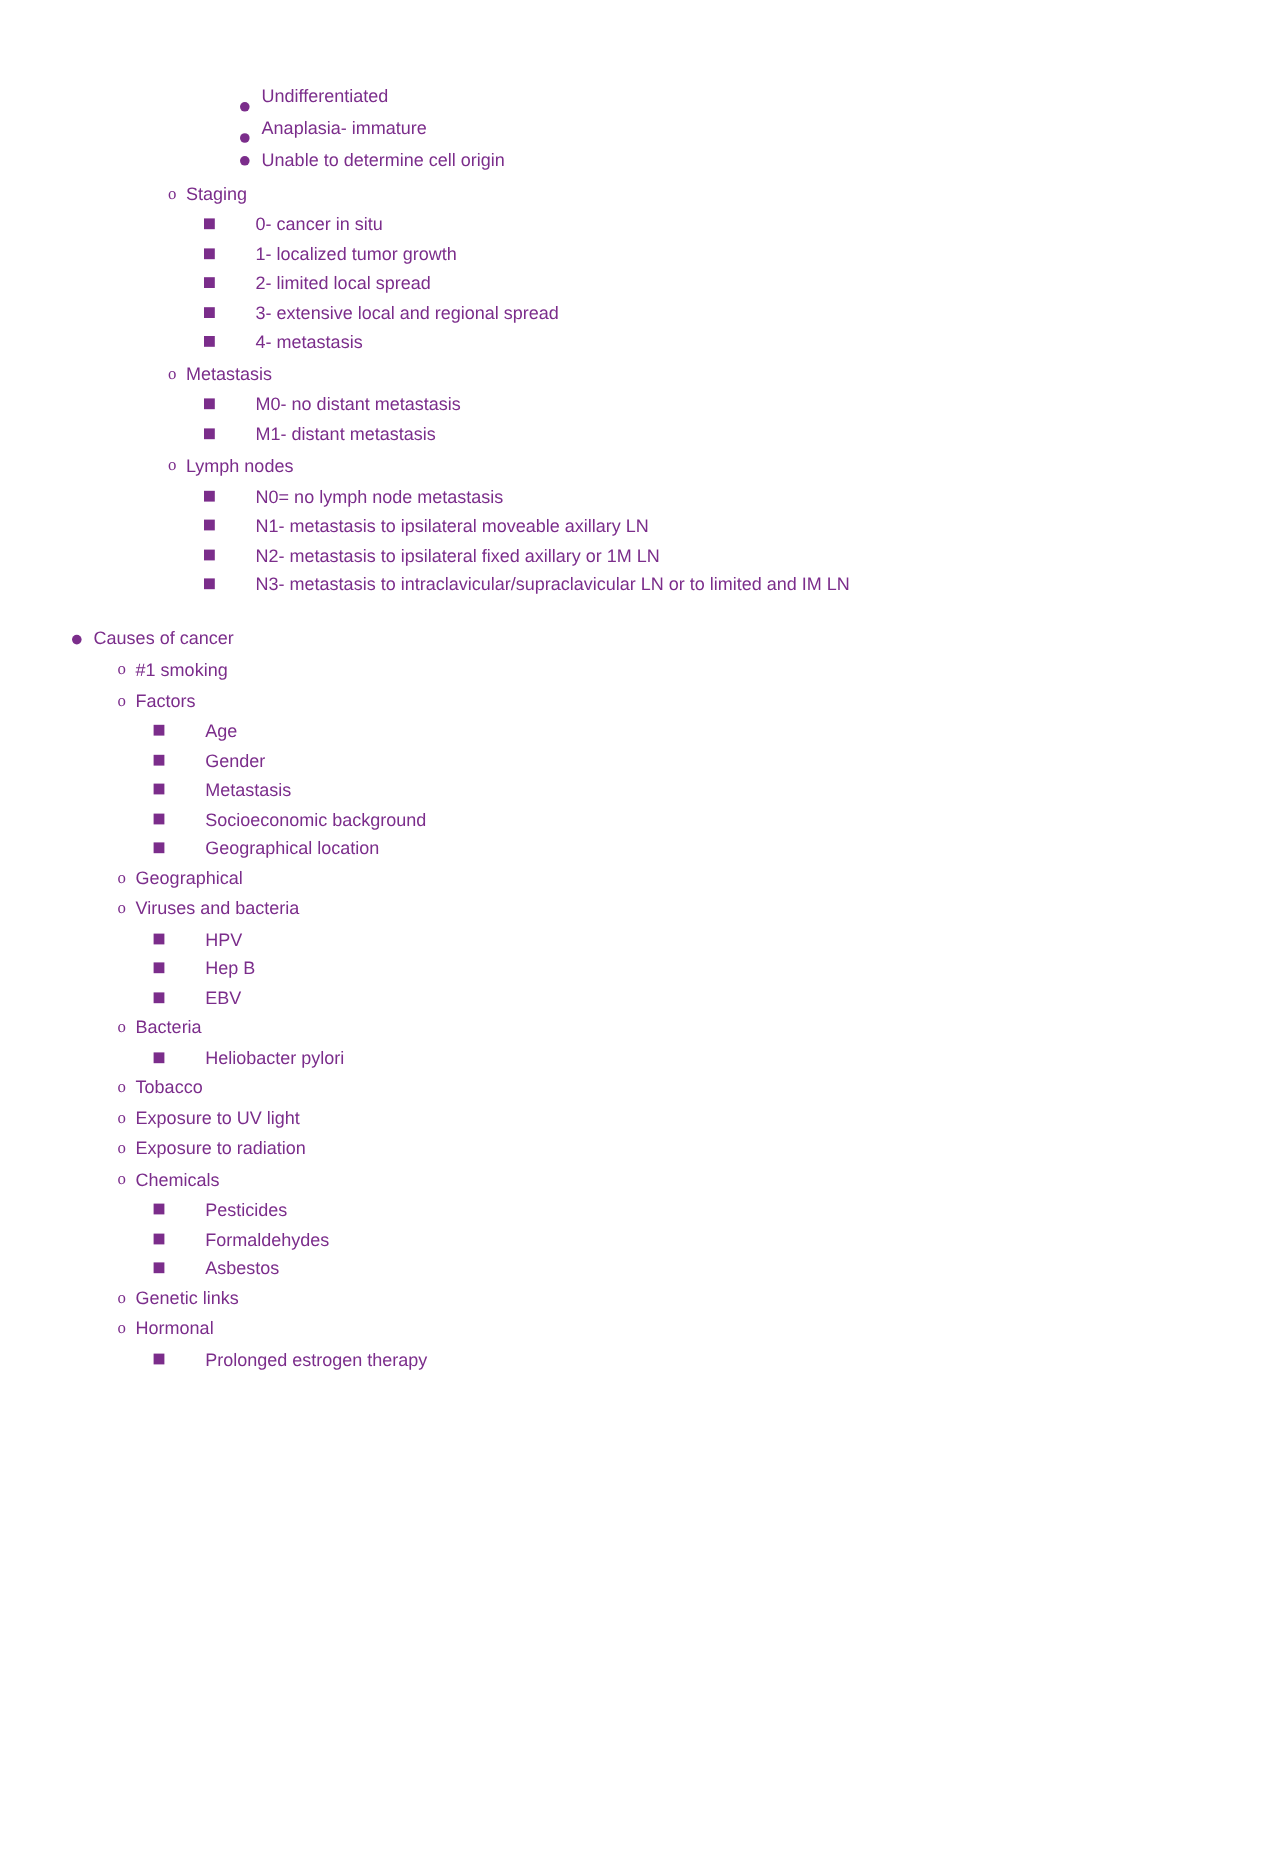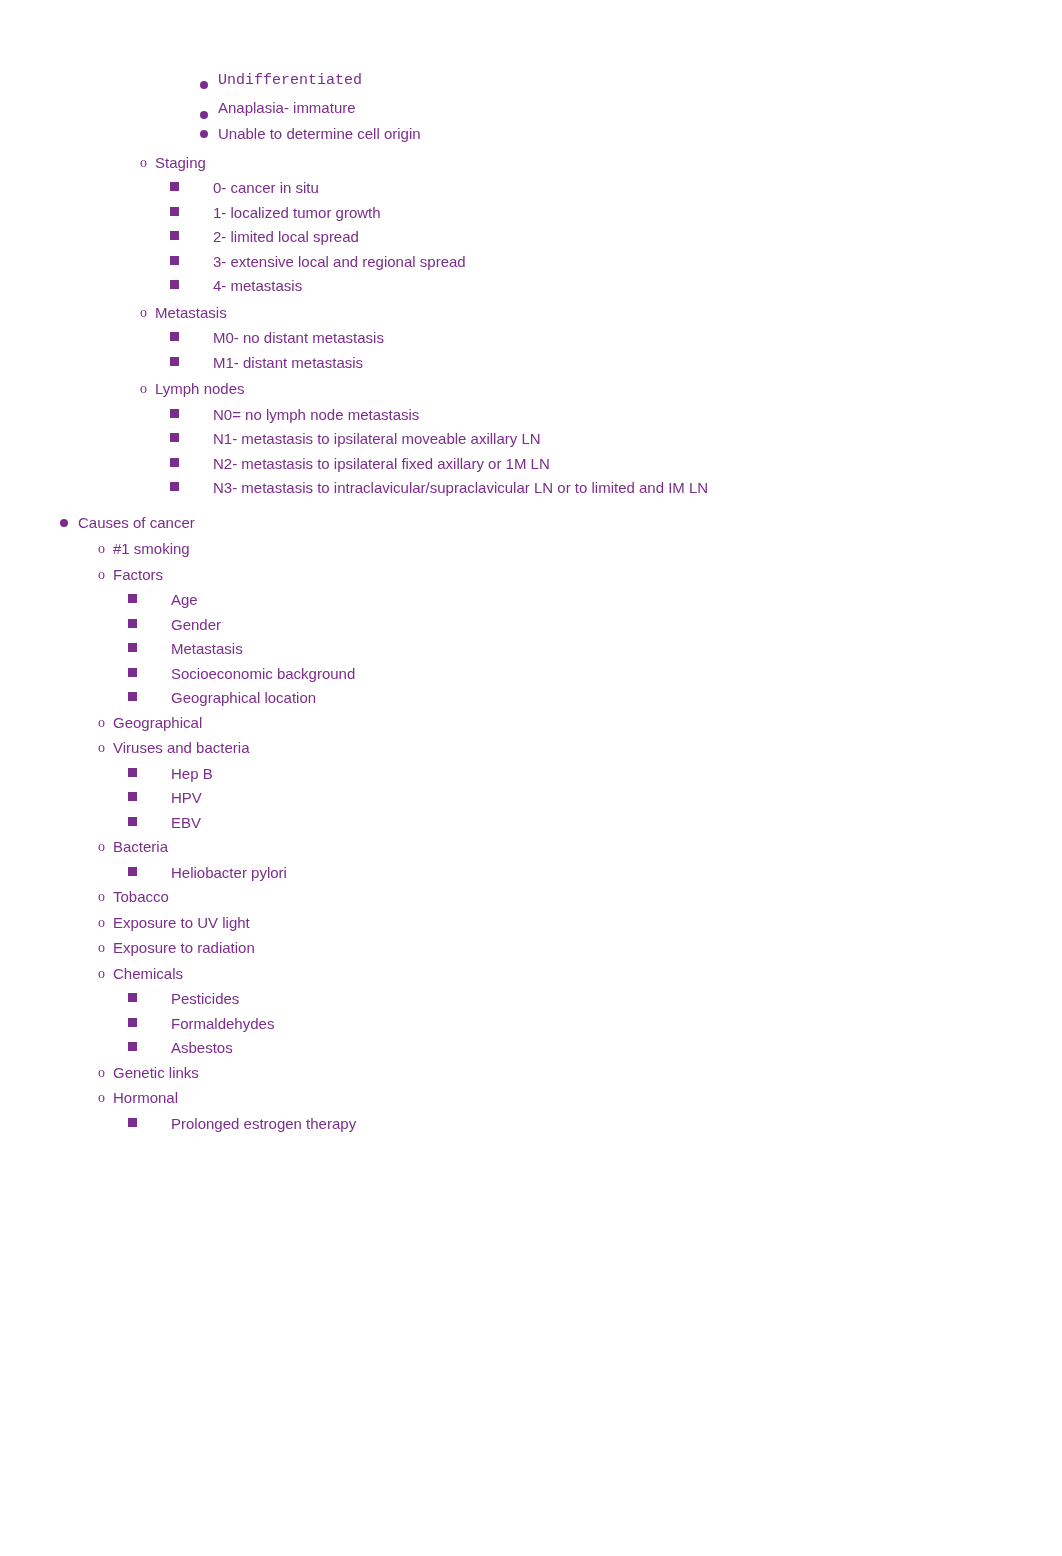--- a/index.html
+++ b/index.html
@@ -79,21 +79,21 @@
     }
 
   </style>
 </head>
 <body>
 
 <div class="content">
 
   <div class="indent2">
     <ul style="list-style:none; padding:0; margin:0;">
-      <li style="display:flex;align-items:center;margin-bottom:4px;font-family:Liberation Mono, monospace;">
+      <li style="display:flex;align-items:flex-end;margin-bottom:4px;">
         <span class="bullet-dot"></span>
         <span class="text-item">Undifferentiated</span>
       </li>
       <li style="display:flex;align-items:flex-end;margin-bottom:4px;">
         <span class="bullet-dot"></span>
         <span class="text-item">Anaplasia- immature</span>
       </li>
       <li style="display:flex;align-items:flex-start;margin-bottom:4px;">
         <span class="bullet-dot"></span>
         <span class="text-item">Unable to determine cell origin</span>
@@ -165,21 +165,21 @@
         <span class="sq-bullet"></span>
         <span class="sq-content">N2- metastasis to ipsilateral fixed axillary or 1M LN</span>
       </li>
       <li>
         <span class="sq-bullet"></span>
         <span class="sq-content">N3- metastasis to intraclavicular/supraclavicular LN or to limited and IM LN</span>
       </li>
     </ul>
   </div>
 
-  <div style="margin-top:12px;display:flex;align-items:flex-start;">
+  <div style="margin-top:22px;display:flex;align-items:flex-start;">
     <span class="bullet-dot" style="margin-top:7px;"></span>
     <div style="flex:1;">
       <span class="text-item" style="font-weight:normal;">Causes of cancer</span>
 
       
       <div style="padding-left:20px;margin-top:4px;">
         <div style="display:flex;align-items:flex-start;margin-bottom:3px;">
           <span style="margin-right:8px;font-size:14px;line-height:1.5;font-family:serif;">o</span>
           <span class="text-item">#1 smoking</span>
         </div>
@@ -225,28 +225,28 @@
 
       
       <div style="padding-left:20px;margin-top:2px;">
         <div style="display:flex;align-items:flex-start;margin-bottom:3px;">
           <span style="margin-right:8px;font-size:14px;line-height:1.5;font-family:serif;">o</span>
           <span class="text-item">Viruses and bacteria</span>
         </div>
         <ul class="sq-list">
           <li>
             <span class="sq-bullet"></span>
+            <span class="sq-content">HPV</span>
+          </li>
+          <li>
+            <span class="sq-bullet"></span>
             <span class="sq-content">Hep B</span>
           </li>
           <li>
             <span class="sq-bullet"></span>
-            <span class="sq-content">HPV</span>
-          </li>
-          <li>
-            <span class="sq-bullet"></span>
             <span class="sq-content">EBV</span>
           </li>
         </ul>
       </div>
 
       
       <div style="padding-left:20px;margin-top:2px;">
         <div style="display:flex;align-items:flex-start;margin-bottom:3px;">
           <span style="margin-right:8px;font-size:14px;line-height:1.5;font-family:serif;">o</span>
           <span class="text-item">Bacteria</span>

